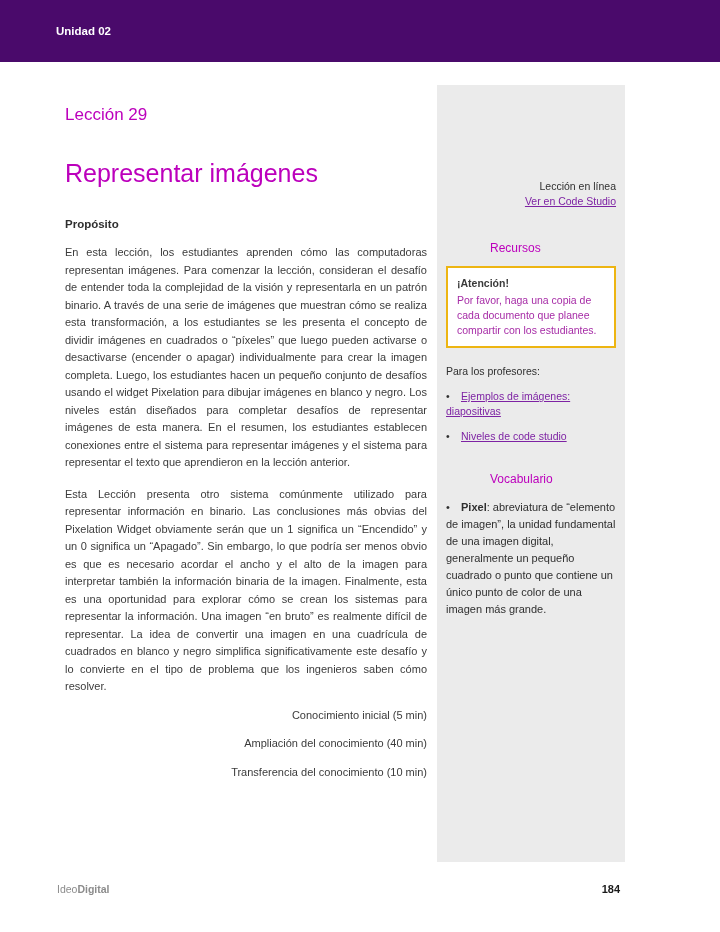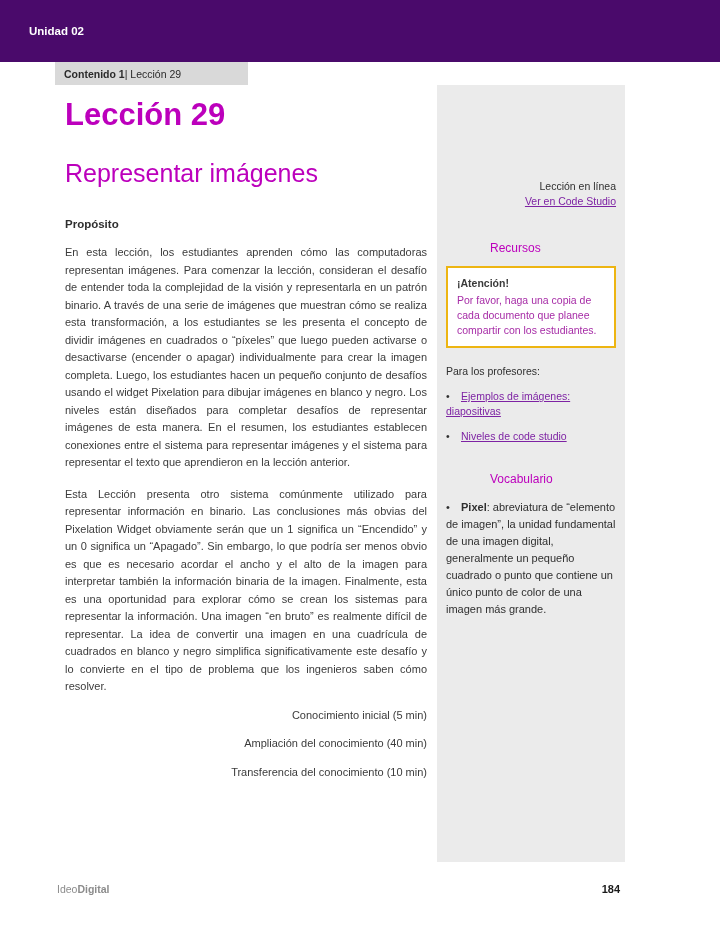--- a/index.html
+++ b/index.html
@@ -9,40 +9,40 @@
     font-family: "Liberation Sans", "DejaVu Sans", sans-serif;
     color: var(--body-text, #3b3b3b);
     position: relative; overflow: hidden;
   }
   .page { position: absolute; inset: 0; background: #fff; }
 
   
   .unit-bar {
     position: absolute; left: 0; top: 0; width: 720px; height: 62px;
     background: var(--header-purple, #4a0a6b);
-    display: flex; align-items: center; padding-left: 29px;
+    display: flex; align-items: center; padding-left: 56px;
   }
   .unit-bar .unit-label { color: #fff; font-weight: bold; font-size: 11.5px; }
 
   
   .crumb {
     position: absolute; left: 55px; top: 62px; width: 193px; height: 23px;
     background: var(--chip-gray, #d9d9d9);
     display: flex; align-items: center; padding-left: 9px;
     font-size: 10.5px; color: #2b2b2b;
   }
   .crumb .crumb-bold { font-weight: bold; }
 
   
   .main {
     position: absolute; left: 65px; top: 100px; width: 362px;
   }
   .lesson-number {
     color: var(--accent-magenta, #bc00bc);
-    font-size: 31px; font-weight: bold; line-height: 30px;
+    font-size: 17px; font-weight: normal; line-height: 30px;
   }
   .lesson-title {
     color: var(--accent-magenta, #bc00bc);
     font-size: 25px; font-weight: normal; line-height: 30px; margin-top: 28px;
   }
   .h-small {
     font-size: 11.5px; font-weight: bold; color: #2f2f2f; margin-top: 30px;
   }
   .para {
     margin-top: 14px; font-size: 11px; line-height: 17.5px;
@@ -92,24 +92,20 @@
 </style>
 </head>
 <body>
 
 <div class="page">
 
   <div class="unit-bar">
     <span class="unit-label">Unidad 02</span>
   </div>
 
-  <div class="crumb">
-    <span class="crumb-bold">Contenido 1</span>
-      <span> | Lección 29</span>
-  </div>
 
   <div class="main">
     <div class="lesson-number">Lección 29</div>
     <div class="lesson-title">Representar imágenes</div>
 
     <div class="h-small">Propósito</div>
 
     <p class="para">En esta lección, los estudiantes aprenden cómo las computadoras representan imágenes. Para comenzar la lección, consideran el desafío de entender toda la complejidad de la visión y representarla en un patrón binario. A través de una serie de imágenes que muestran cómo se realiza esta transformación, a los estudiantes se les presenta el concepto de dividir imágenes en cuadrados o “píxeles” que luego pueden activarse o desactivarse (encender o apagar) individualmente para crear la imagen completa. Luego, los estudiantes hacen un pequeño conjunto de desafíos usando el widget Pixelation para dibujar imágenes en blanco y negro. Los niveles están diseñados para completar desafíos de representar imágenes de esta manera. En el resumen, los estudiantes establecen conexiones entre el sistema para representar imágenes y el sistema para representar el texto que aprendieron en la lección anterior.</p>
 
     <p class="para">Esta Lección presenta otro sistema comúnmente utilizado para representar información en binario. Las conclusiones más obvias del Pixelation Widget obviamente serán que un 1 significa un “Encendido” y un 0 significa un “Apagado”. Sin embargo, lo que podría ser menos obvio es que es necesario acordar el ancho y el alto de la imagen para interpretar también la información binaria de la imagen. Finalmente, esta es una oportunidad para explorar cómo se crean los sistemas para representar la información. Una imagen “en bruto” es realmente difícil de representar. La idea de convertir una imagen en una cuadrícula de cuadrados en blanco y negro simplifica significativamente este desafío y lo convierte en el tipo de problema que los ingenieros saben cómo resolver.</p>

